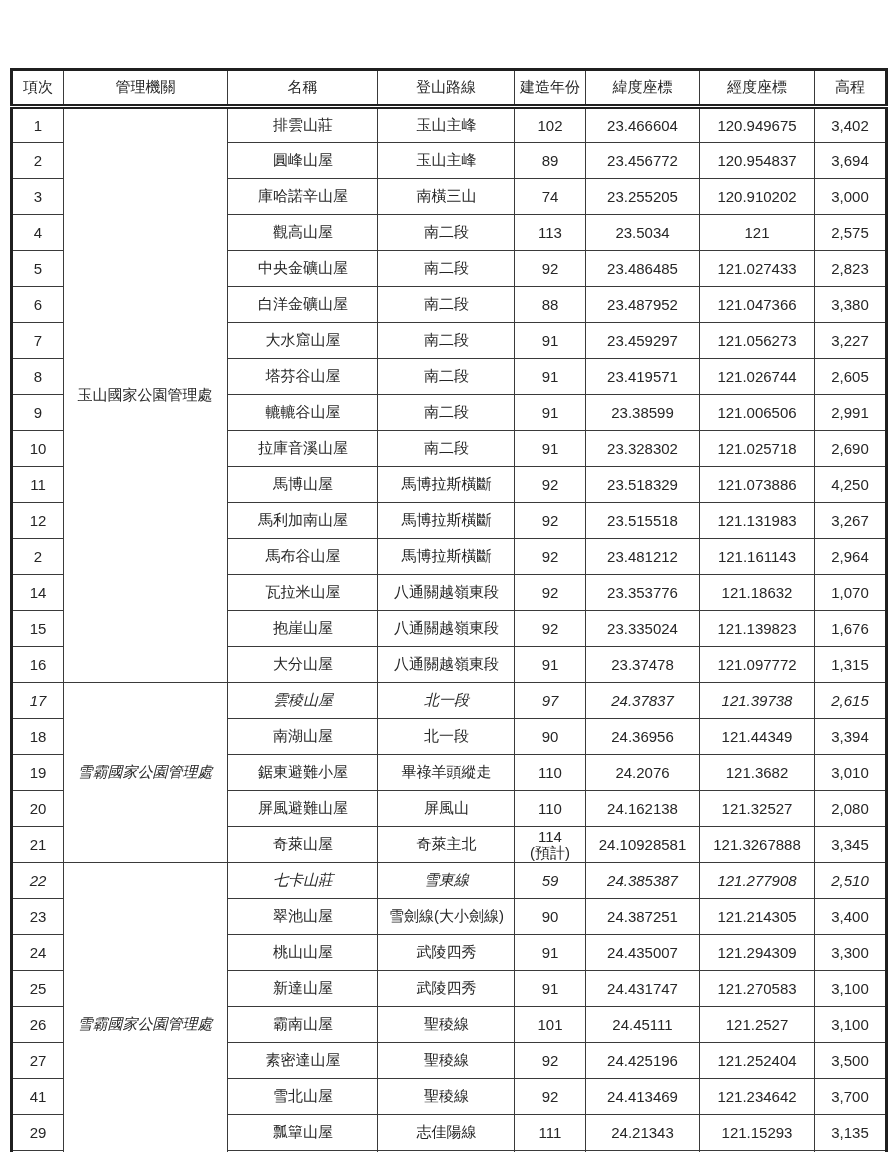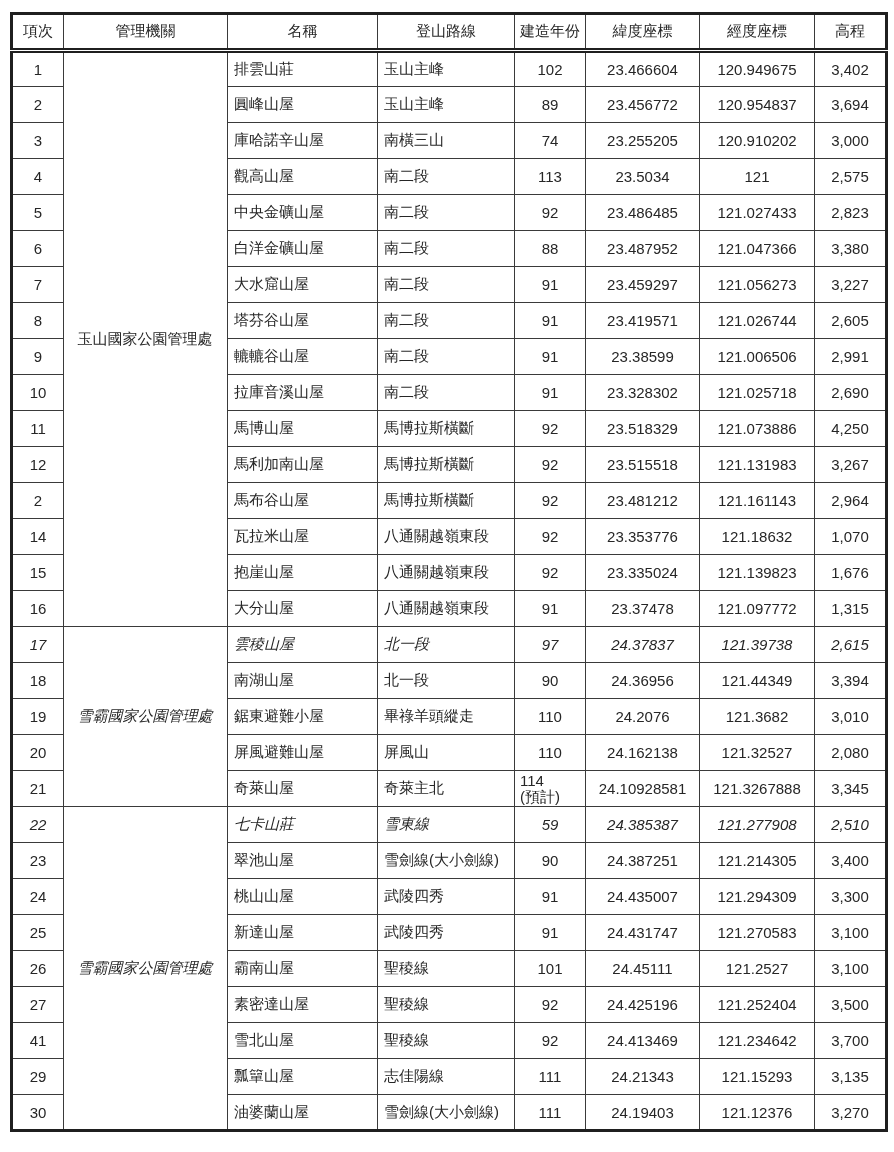--- a/index.html
+++ b/index.html
@@ -7,23 +7,24 @@
     padding: 0;
     background: #ffffff;
     width: 894px;
     height: 1152px;
     overflow: hidden;
   }
   .page {
     box-sizing: border-box;
     width: 894px;
     height: 1000px;
-    padding: 12px 10px 10px 10px;
+    padding: 28px 10px 10px 10px;
     background: #ffffff;
     font-family: "Liberation Sans", sans-serif;
+    margin-top: 40px;
   }
   table.huts-table {
     border-collapse: collapse;
     table-layout: fixed;
     width: 874px;
     font-size: 15px;
     color: #262626;
     background: #ffffff;
   }
   .huts-table th,
@@ -42,40 +43,40 @@
   .huts-table thead th {
     height: 37px;
     text-align: center;
     border-bottom: 5px double #1f1f1f;
   }
   .huts-table tbody td {
     height: 36px;
   }
   
   .al-c { text-align: center; }
-  .al-l { text-align: left; }
+  .al-l { text-align: center; }
   td.cell-agency {
     text-align: center;
     padding-left: 4px;
     vertical-align: middle;
   }
   td.cell-hut-name, td.cell-route {
     padding-left: 6px;
   }
   
   .group-start {
     border-top: 2px solid #1f1f1f;
     font-style: italic;
   }
   
   .year-stack {
     line-height: 16px;
   }
   .year-stack div {
-    text-align: left;
+    text-align: center;
   }
 </style>
 </head>
 <body>
 
 <div class="page">
   <table class="huts-table">
     <colgroup id="col-defs">
         <col style="width: 52px;">
         <col style="width: 164px;">

